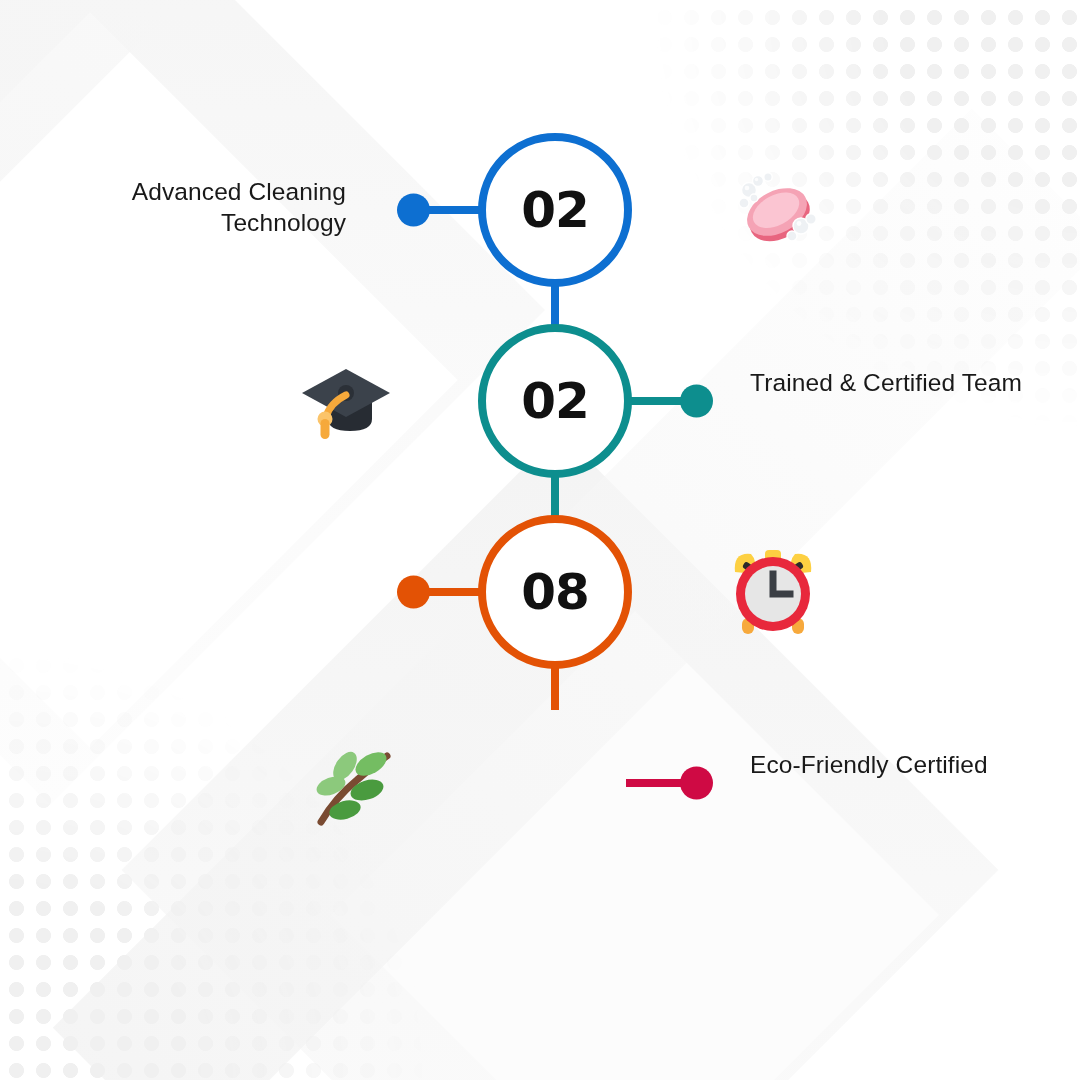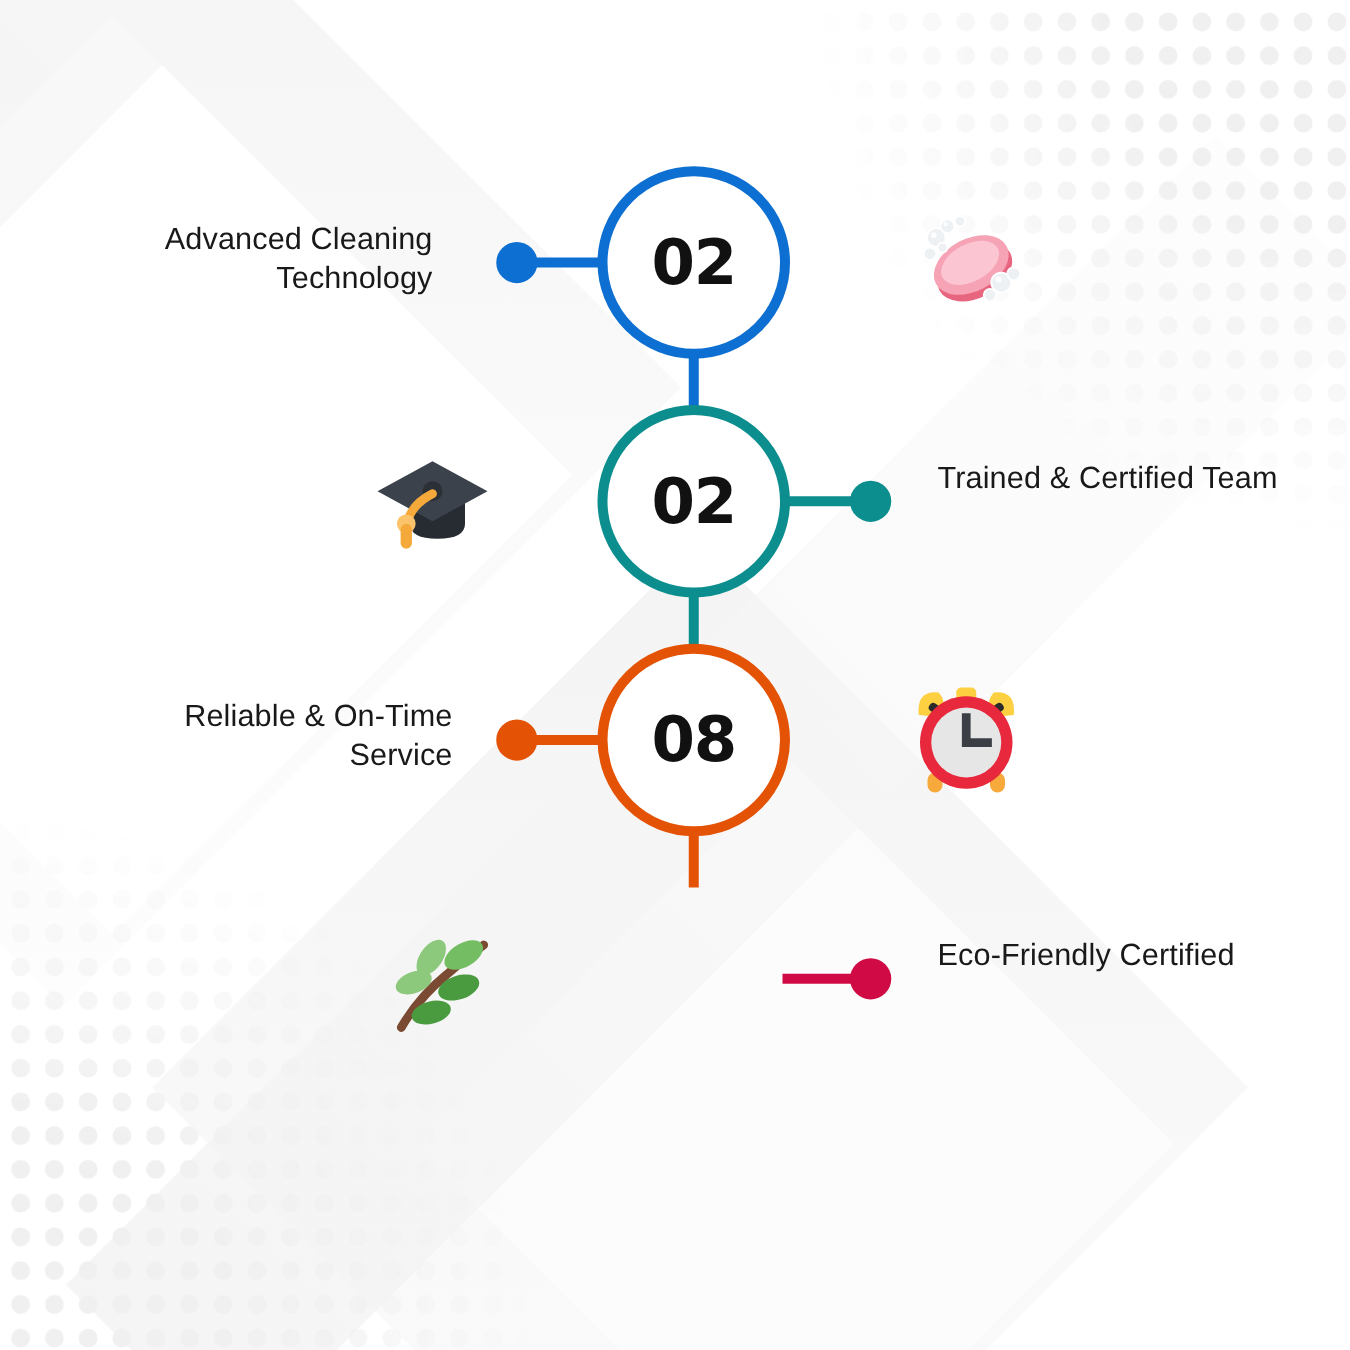--- a/index.html
+++ b/index.html
@@ -234,21 +234,20 @@
         <rect x="24.5" y="68" width="9" height="20" rx="4.5" fill="#f6a93b"></rect>
       </svg>
     </div>
 
     <div class="branch left" id="branch3" style="top: 588px; background: rgb(227, 82, 5); left: 398px; width: 86px;">
       <div class="knob" style="background: rgb(227, 82, 5);"></div>
     </div>
     <div class="node" id="node3" style="left: 478px; top: 515px; border-color: rgb(227, 82, 5);">
       <span class="node-num">08</span>
     </div>
-    <div class="label left" id="label3" style="left: 60px; width: 302px; top: 558px;">Reliable &amp; On-Time Service</div>
     <div class="icon" id="icon3" style="left: 723px; top: 542px;">
       <svg viewBox="0 0 100 100" xmlns="http://www.w3.org/2000/svg">
         <path d="M12 30 Q10 10 28 12 Q34 18 32 32 Z" fill="#fdd042"></path>
         <path d="M88 30 Q90 10 72 12 Q66 18 68 32 Z" fill="#fdd042"></path>
         <rect x="42" y="8" width="16" height="12" rx="4" fill="#fdd042"></rect>
         <rect x="19" y="76" width="12" height="16" rx="6" fill="#f7a93c"></rect>
         <rect x="69" y="76" width="12" height="16" rx="6" fill="#f7a93c"></rect>
         <rect x="20" y="22" width="12" height="7" rx="3" transform="rotate(35 26 25)" fill="#2b2b2b"></rect>
         <rect x="68" y="22" width="12" height="7" rx="3" transform="rotate(-35 74 25)" fill="#2b2b2b"></rect>
         <circle cx="50" cy="52" r="37" fill="#e8283c"></circle>

